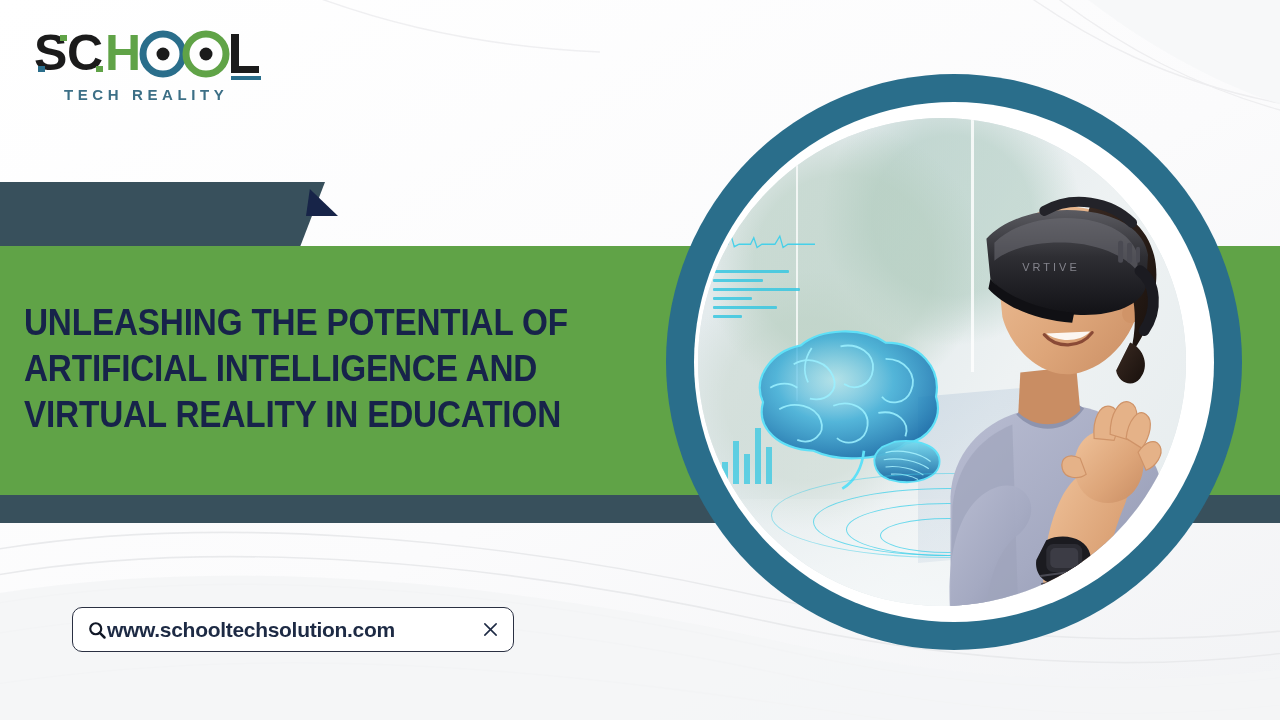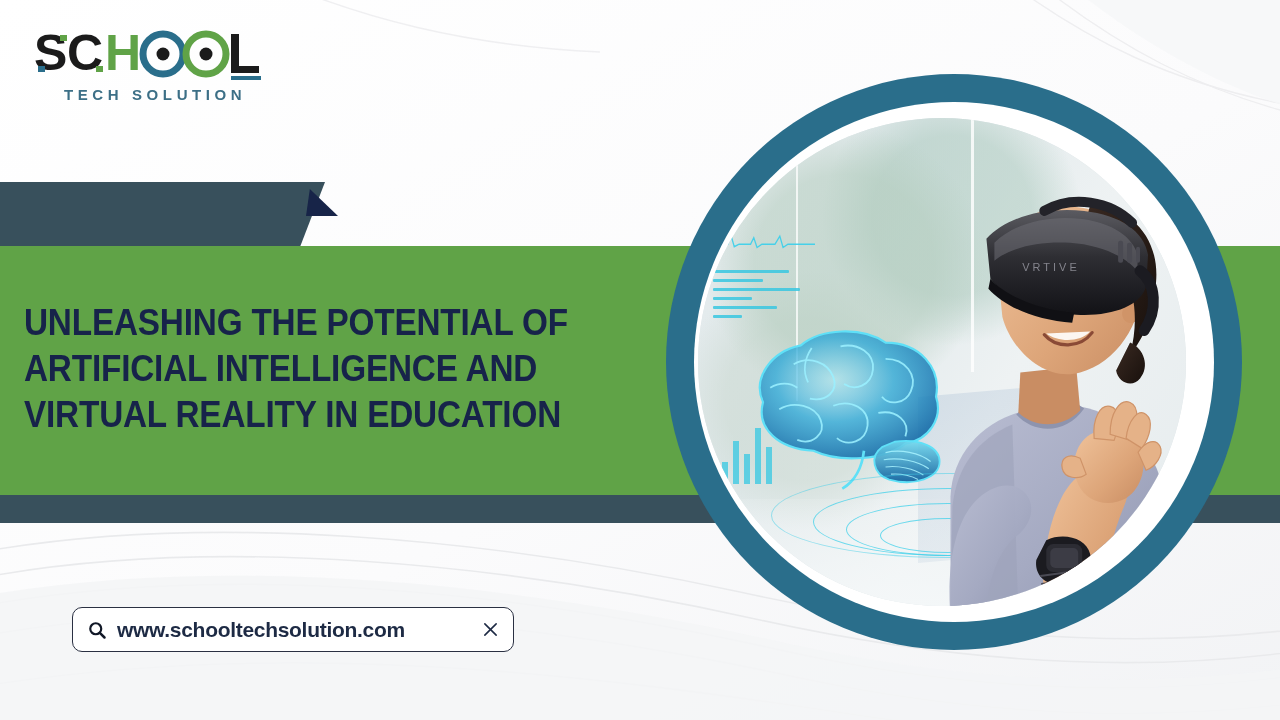--- a/index.html
+++ b/index.html
@@ -147,21 +147,21 @@
     position:absolute;left:6%;top:40%;width:48%;height:38%;
   }
 
   
   .person{position:absolute;right:-2%;top:10%;width:62%;height:92%;}
 
   
   .urlbar{
     position:absolute;left:72px;top:607px;width:442px;height:45px;
     background:#ffffff;border:1.6px solid #2a3042;border-radius:10px;
-    display:flex;align-items:center;gap:10px;padding:0 14px;
+    display:flex;align-items:center;padding:0 14px;
     box-sizing:border-box;
   }
   .urlbar .u-text{
     flex:1;font-size:21px;font-weight:700;color:#1d2a44;
     letter-spacing:-0.3px;white-space:nowrap;
     font-family:"Liberation Sans", sans-serif;
   }
   .u-ico{display:flex;align-items:center;justify-content:center;}
 </style>
 </head>
@@ -216,21 +216,21 @@
 
         <path d="M197 8 L205 8 L205 40 L225 40 L225 47 L197 47 Z" fill="#1b1b1b"></path>
         <rect x="197" y="50" width="30" height="4" fill="#2a6e8b"></rect>
 
         <rect x="26" y="9" width="7" height="6" fill="#60a347"></rect>
         <rect x="4" y="40" width="7" height="6" fill="#2a6e8b"></rect>
         <rect x="62" y="40" width="7" height="6" fill="#60a347"></rect>
         <rect x="62" y="9" width="7" height="6" fill="#60a347" opacity=".0"></rect>
       </svg>
     </div>
-    <div class="logo-sub">TECH SOLUTION</div>
+    <div class="logo-sub">TECH REALITY</div>
   </div>
 
   <div class="ribbon-slate"></div>
   <div class="ribbon-navy-tri"></div>
 
   <div class="banner-green"></div>
 
   <div class="headline">
     <span>UNLEASHING THE POTENTIAL OF</span>
     <span>ARTIFICIAL INTELLIGENCE AND</span>

